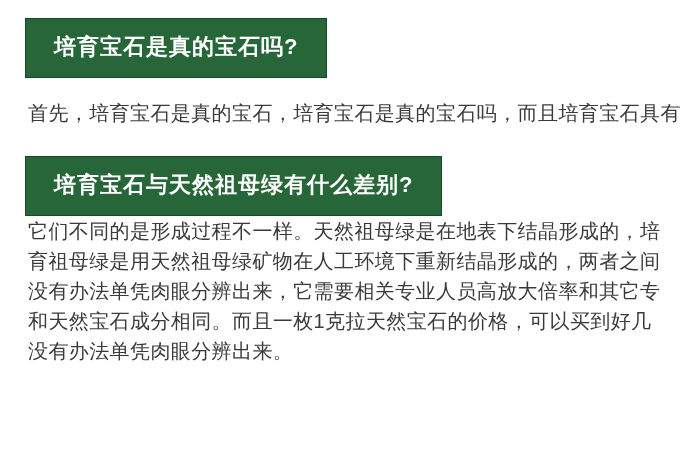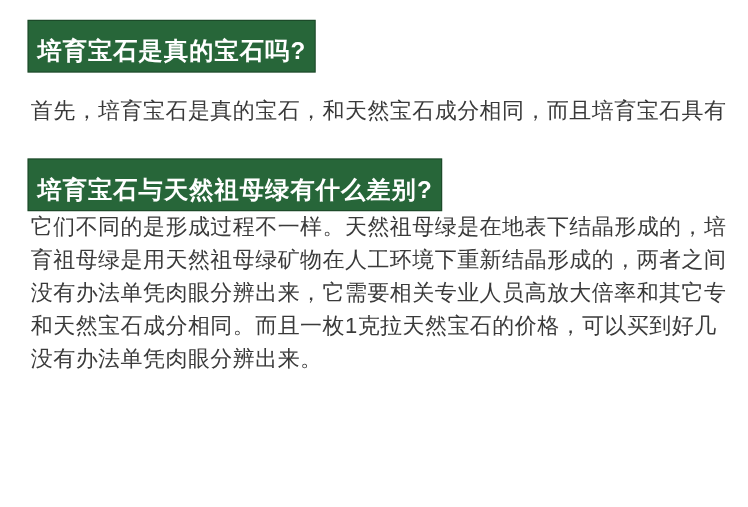--- a/index.html
+++ b/index.html
@@ -18,24 +18,24 @@
     height: 461px;
     background: var(--page-bg, #ffffff);
     overflow: hidden;
   }
   .qa-section {
     display: block;
   }
   .question-box {
     display: inline-block;
     box-sizing: border-box;
-    height: 48px;
+    height: 60px;
     line-height: 56px;
     margin-left: 25px;
-    padding: 0 8px;
+    padding: 0 28px;
     background: var(--accent, #276639);
     border: 1px solid rgba(0, 0, 0, 0.30);
     color: var(--heading-color, #ffffff);
     font-size: 22px;
     font-weight: bold;
     letter-spacing: 1px;
     white-space: nowrap;
   }
   .qa-section-1 .question-box {
     margin-top: 18px;
@@ -64,21 +64,21 @@
 </head>
 <body>
 
 <div class="page">
 
   <section class="qa-section qa-section-1">
     <div class="question-box">
       <span class="question-text">培育宝石是真的宝石吗?</span>
     </div>
     <p class="answer">
-      <span class="answer-line">首先，培育宝石是真的宝石，和天然宝石成分相同，而且培育宝石具有</span>
+      <span class="answer-line">首先，培育宝石是真的宝石，培育宝石是真的宝石吗，而且培育宝石具有</span>
     </p>
   </section>
 
   <section class="qa-section qa-section-2">
     <div class="question-box">
       <span class="question-text">培育宝石与天然祖母绿有什么差别?</span>
     </div>
     <p class="answer">
       <span class="answer-line">它们不同的是形成过程不一样。天然祖母绿是在地表下结晶形成的，培</span>
       <span class="answer-line">育祖母绿是用天然祖母绿矿物在人工环境下重新结晶形成的，两者之间</span>

